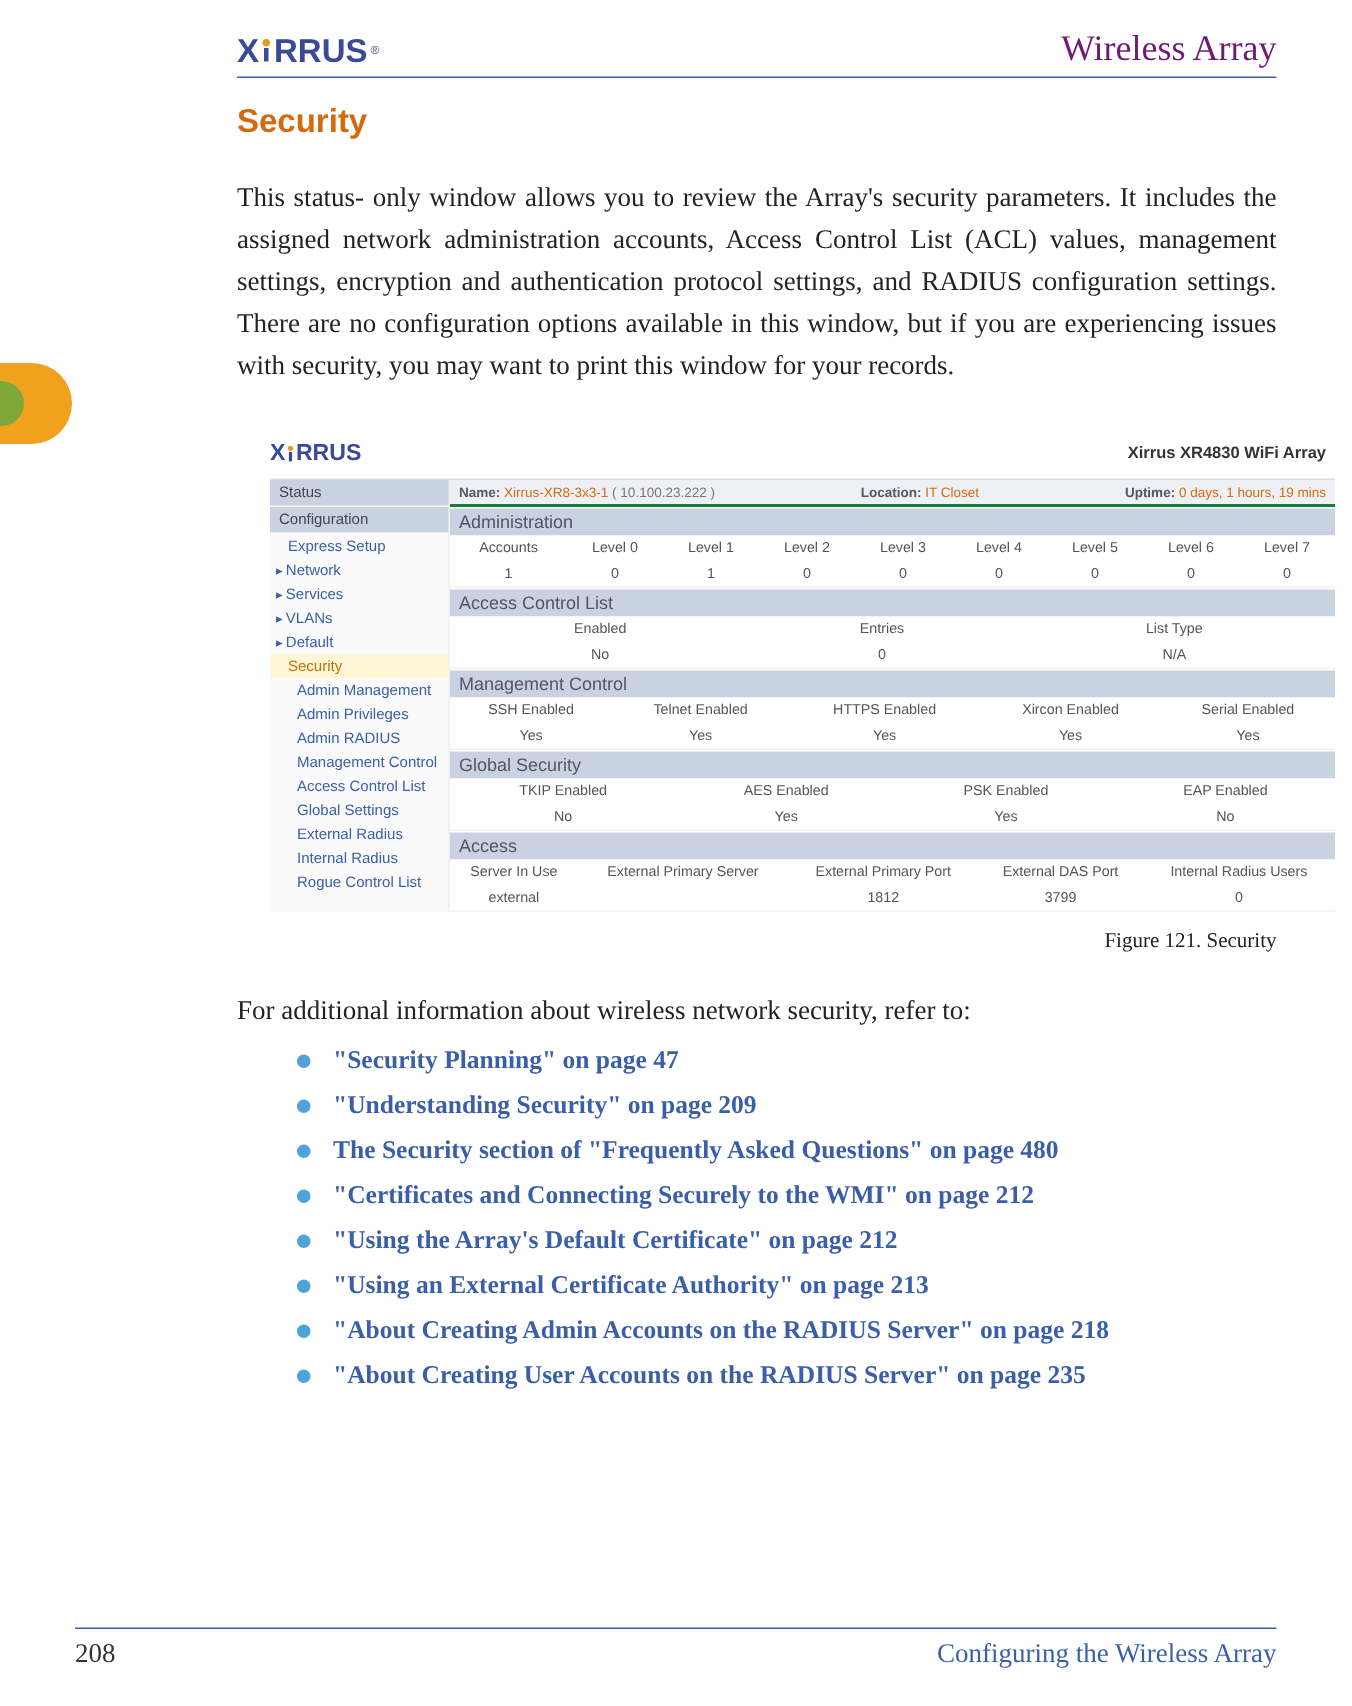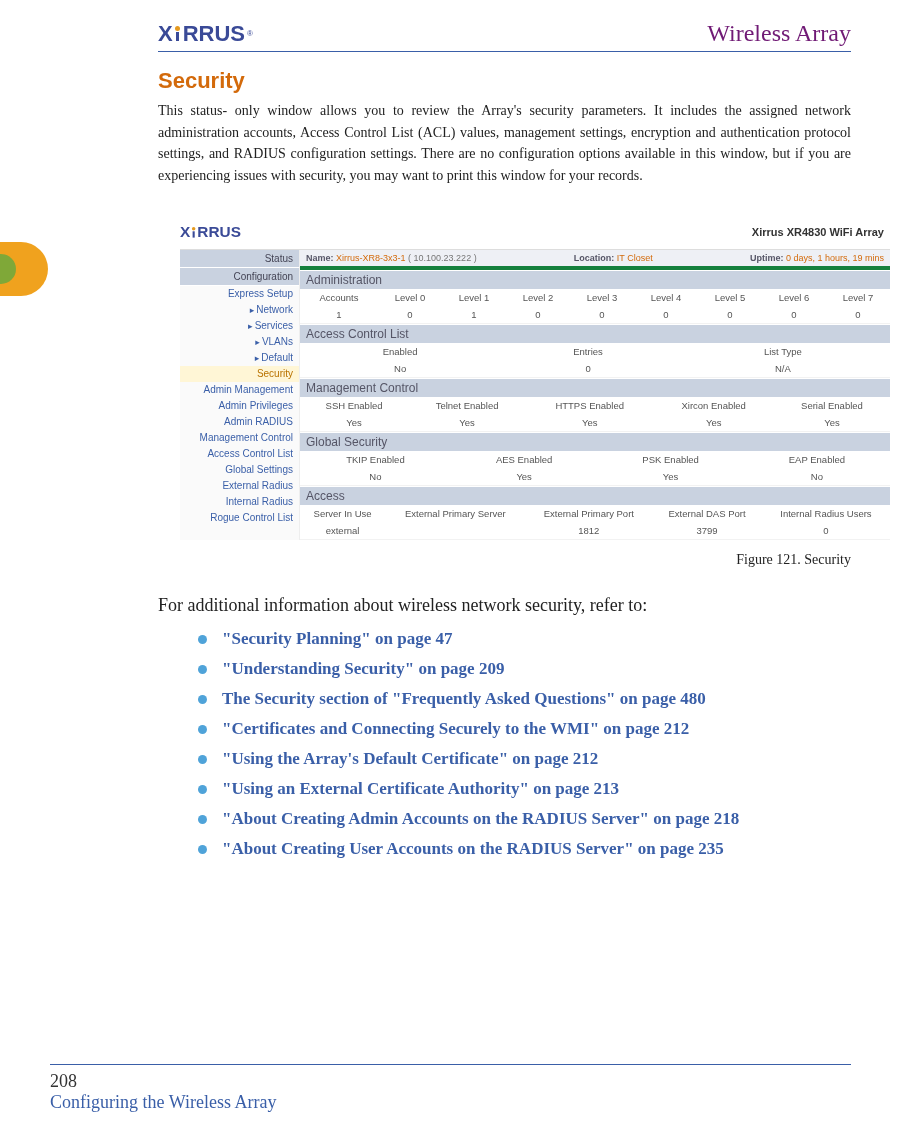--- a/index.html
+++ b/index.html
@@ -65,22 +65,22 @@
   .section-title {
     margin-left: 108px;
     margin-top: 16px;
     font-family: Arial, Helvetica, sans-serif;
     font-weight: 700;
     font-size: 22px;
     color: #d36a0b;
   }
   .body-text {
     margin-left: 108px;
-    margin-top: 6px;
-    font-size: 14px;
+    margin-top: 24px;
+    font-size: 18px;
     line-height: 1.55;
     text-align: justify;
   }
   .side-tab {
     position: absolute;
     left: 0;
     top: 242px;
     width: 48px;
     height: 54px;
     background: #f0a21e;
@@ -114,21 +114,20 @@
     border-bottom: 1px solid #ddd;
   }
   .panel-logo { transform: scale(0.7); transform-origin: left center; }
   .panel-product { font-weight: 700; font-size: 11px; color:#333; }
   .panel-body { display: flex; }
   .panel-nav {
     width: 120px;
     flex-shrink: 0;
     background: #fafafa;
     border-right: 1px solid #eee;
-    text-align: right;
   }
   .nav-hdr {
     background: #c9d2e0;
     color: #445;
     padding: 3px 6px;
     font-size: 10px;
     border-bottom: 1px solid #fff;
   }
   .nav-item {
     padding: 2.5px 6px 2.5px 12px;
@@ -148,21 +147,21 @@
     color: #b97300;
   }
   .nav-sub { padding-left: 18px; }
   .panel-main { flex: 1; }
   .statusbar {
     display: flex;
     background: #eef0f5;
     padding: 3px 6px;
     font-size: 9px;
     gap: 6px;
-    border-bottom: 4px solid #15803d;
+    border-bottom: 2px solid #15803d;
     align-items: center;
     justify-content: space-between;
   }
   .statusbar .lbl { color:#556; font-weight:700; }
   .statusbar .val-o { color:#d36a0b; }
   .statusbar .val-g { color:#777; }
   .sec-hdr {
     background: #c9d2e0;
     color: #556;
     font-size: 12px;
@@ -224,21 +223,20 @@
   }
   .footer hr {
     border: none;
     border-top: 1.5px solid #3a5fa8;
     margin-bottom: 6px;
   }
   .footer-row {
     display: flex;
     justify-content: space-between;
     font-size: 18px;
-    flex-direction: column;
   }
   .footer-page { color: #333; }
   .footer-sec { color: #3a5fa8; }
 </style>
 </head>
 <body>
 
 <div class="page">
   <div class="side-tab"></div>
   <div class="side-tab-green"></div>

